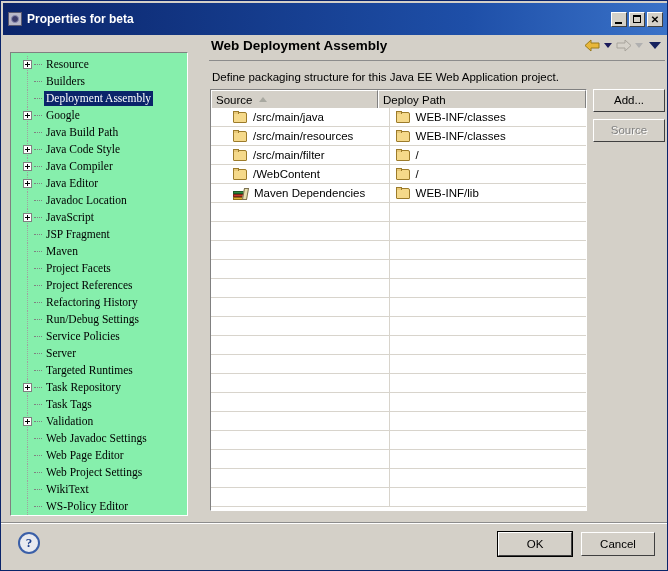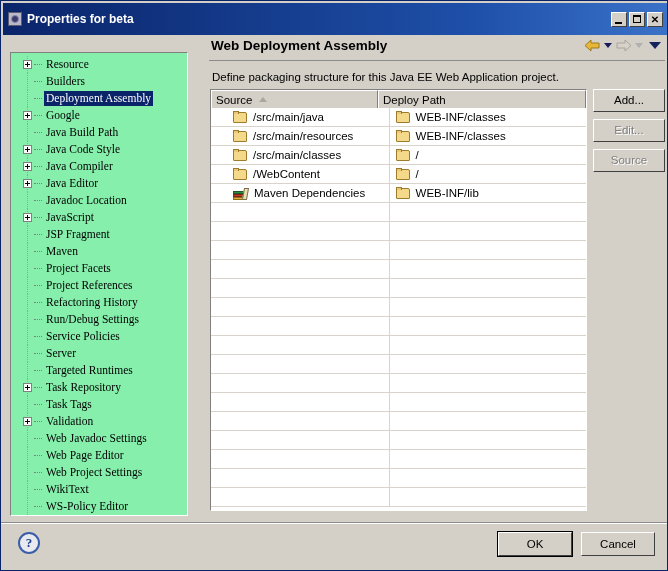--- a/index.html
+++ b/index.html
@@ -663,21 +663,21 @@
               </span>
               <span>WEB-INF/classes</span>
             </div>
           </div>
           <div class="trow">
             <div class="td td-source">
               <span class="folder-icon">
                 <span class="f-back"></span>
                 <span class="f-tab"></span>
               </span>
-              <span>/src/main/classes</span>
+              <span>/src/main/filter</span>
             </div>
             <div class="td td-deploy">
               <span class="folder-icon">
                 <span class="f-back"></span>
                 <span class="f-tab"></span>
               </span>
               <span>/</span>
             </div>
           </div>
           <div class="trow">
@@ -776,21 +776,20 @@
           </div>
           <div class="trow">
             <div class="td td-source"></div>
             <div class="td td-deploy"></div>
           </div>
         </div>
     </div>
 
     <div class="side-buttons">
       <button class="btn side-btn">Add...</button>
-      <button class="btn side-btn disabled">Edit...</button>
       <button class="btn side-btn disabled">Source</button>
     </div>
 
   </div>
 
   <div class="bottom-sep"></div>
   <div class="bottom-sep2"></div>
   <div class="help-btn">?</div>
   <button class="btn ok-btn">OK</button>
   <button class="btn cancel-btn">Cancel</button>

